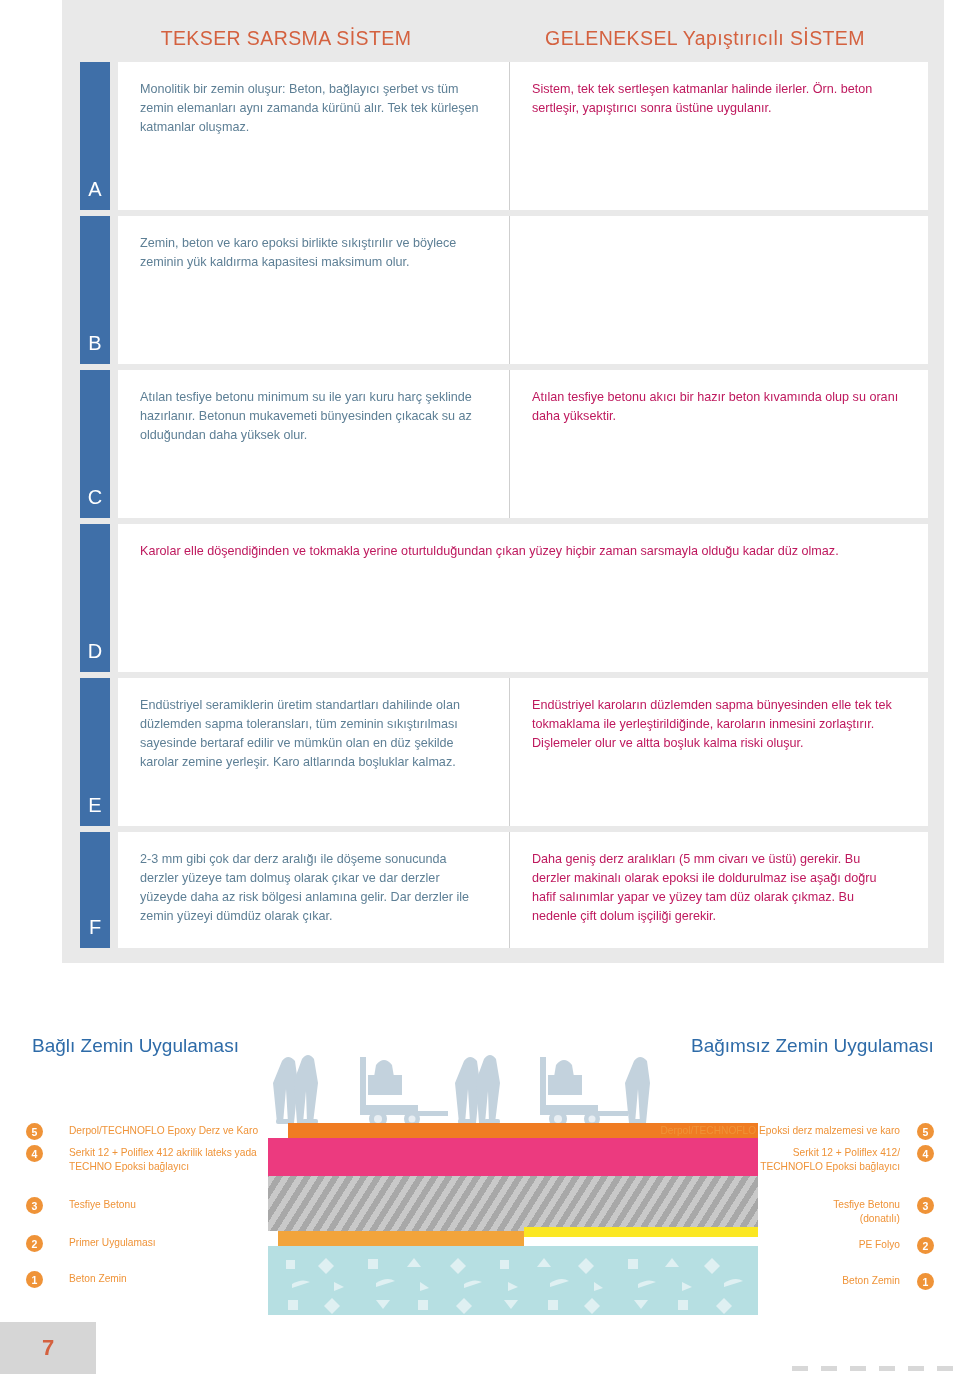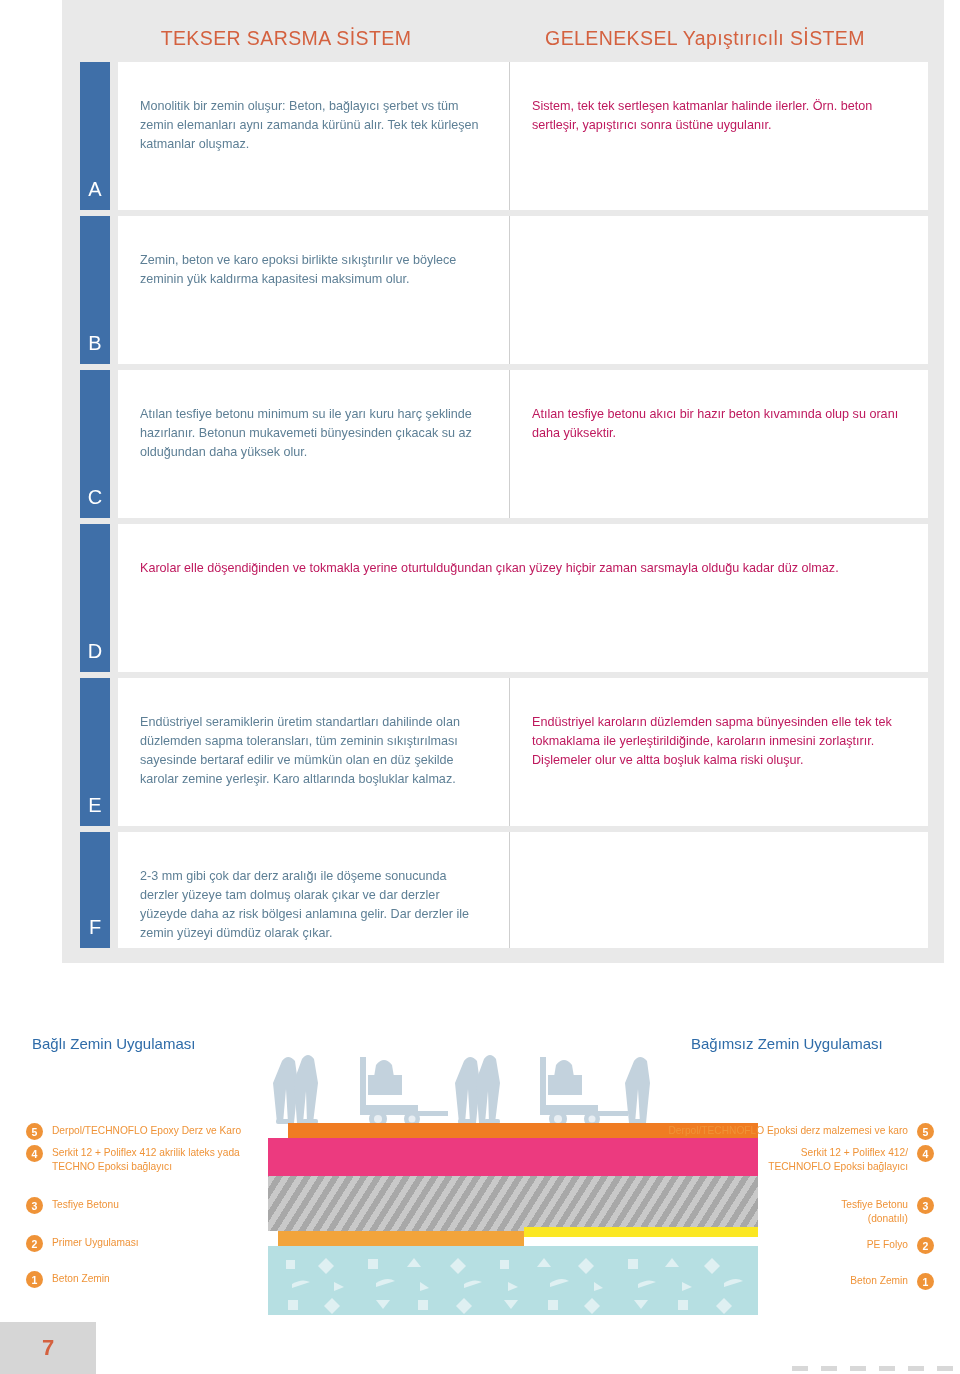--- a/index.html
+++ b/index.html
@@ -35,35 +35,35 @@
     display:flex;align-items:flex-end;justify-content:center;
     padding-bottom:0px;box-sizing:border-box;
   }
   .row-letter span{display:block;transform:translateY(-38%);}
   .row-body{
     position:absolute;left:56px;top:0;right:16px;height:100%;
     background:#ffffff;display:flex;
   }
   .cell{
     box-sizing:border-box;
-    padding:35px 26px 10px 22px;
+    padding:18px 26px 10px 22px;
     font-size:12.6px;line-height:1.52;
   }
   .cell-left{width:392px;color:#5d7f95;border-right:1px solid #cfcfcf;}
   .cell-right{flex:1;color:#be185d;}
   .row-sep{
     position:absolute;left:56px;right:16px;top:0;height:1px;background:#b9b9b9;
   }
 
   
   #diagram{
     position:absolute;left:0;top:1015px;width:960px;height:300px;
   }
   .section-head{
-    position:absolute;color:#2e6ba8;font-size:15px;white-space:nowrap;text-align:right;
+    position:absolute;color:#2e6ba8;font-size:19px;white-space:nowrap;text-align:right;
   }
   #head-left{left:32px;top:20px;}
   #head-right{left:691px;top:20px;}
 
   
   #silhouettes{
     position:absolute;left:268px;top:38px;width:420px;height:80px;
     overflow:hidden;
   }
 
@@ -85,23 +85,23 @@
   .legend-left{left:26px;}
   .legend-right{right:26px;flex-direction:row-reverse;text-align:right;}
   .bullet{
     width:17px;height:17px;border-radius:50%;background:#ef9338;
     color:#ffffff;font-size:10.5px;font-weight:bold;
     display:flex;align-items:center;justify-content:center;
     flex:0 0 17px;margin-top:0px;
   }
   .legend-label{
     color:#ef9338;font-size:10.2px;line-height:1.35;
-    margin:1px 0 0 9px;white-space:pre-line;
-  }
-  .legend-right .legend-label{margin:1px 9px 0 0;}
+    margin:1px 0 0 26px;white-space:pre-line;
+  }
+  .legend-right .legend-label{margin:1px 17px 0 0;}
 
   
   #footer-block{
     position:absolute;left:0;top:1322px;width:96px;height:52px;background:#d6d6d6;
   }
   #page-no{
     position:absolute;left:0;top:1322px;width:96px;height:52px;
     display:flex;align-items:center;justify-content:center;
     color:#d4613f;font-size:22px;font-weight:bold;
   }
@@ -168,20 +168,21 @@
     </div>
   </div>
 
   <div class="row" style="top:832px;height:116px;">
     <div class="row-sep"></div>
     <div class="row-letter">
       <span>F</span>
     </div>
     <div class="row-body">
       <div class="cell cell-left">2-3 mm gibi çok dar derz aralığı ile döşeme sonucunda derzler yüzeye tam dolmuş olarak çıkar ve dar derzler yüzeyde daha az risk bölgesi anlamına gelir. Dar derzler ile zemin yüzeyi dümdüz olarak çıkar.</div>
+      <div class="cell cell-right">Daha geniş derz aralıkları (5 mm civarı ve üstü) gerekir. Bu derzler makinalı olarak epoksi ile doldurulmaz ise aşağı doğru hafif salınımlar yapar ve yüzey tam düz olarak çıkmaz. Bu nedenle çift dolum işçiliği gerekir.</div>
     </div>
   </div>
 
 </div>
 
 <div id="diagram">
 
   <div class="section-head" id="head-left">Bağlı Zemin Uygulaması</div>
   <div class="section-head" id="head-right">Bağımsız Zemin Uygulaması</div>
 

